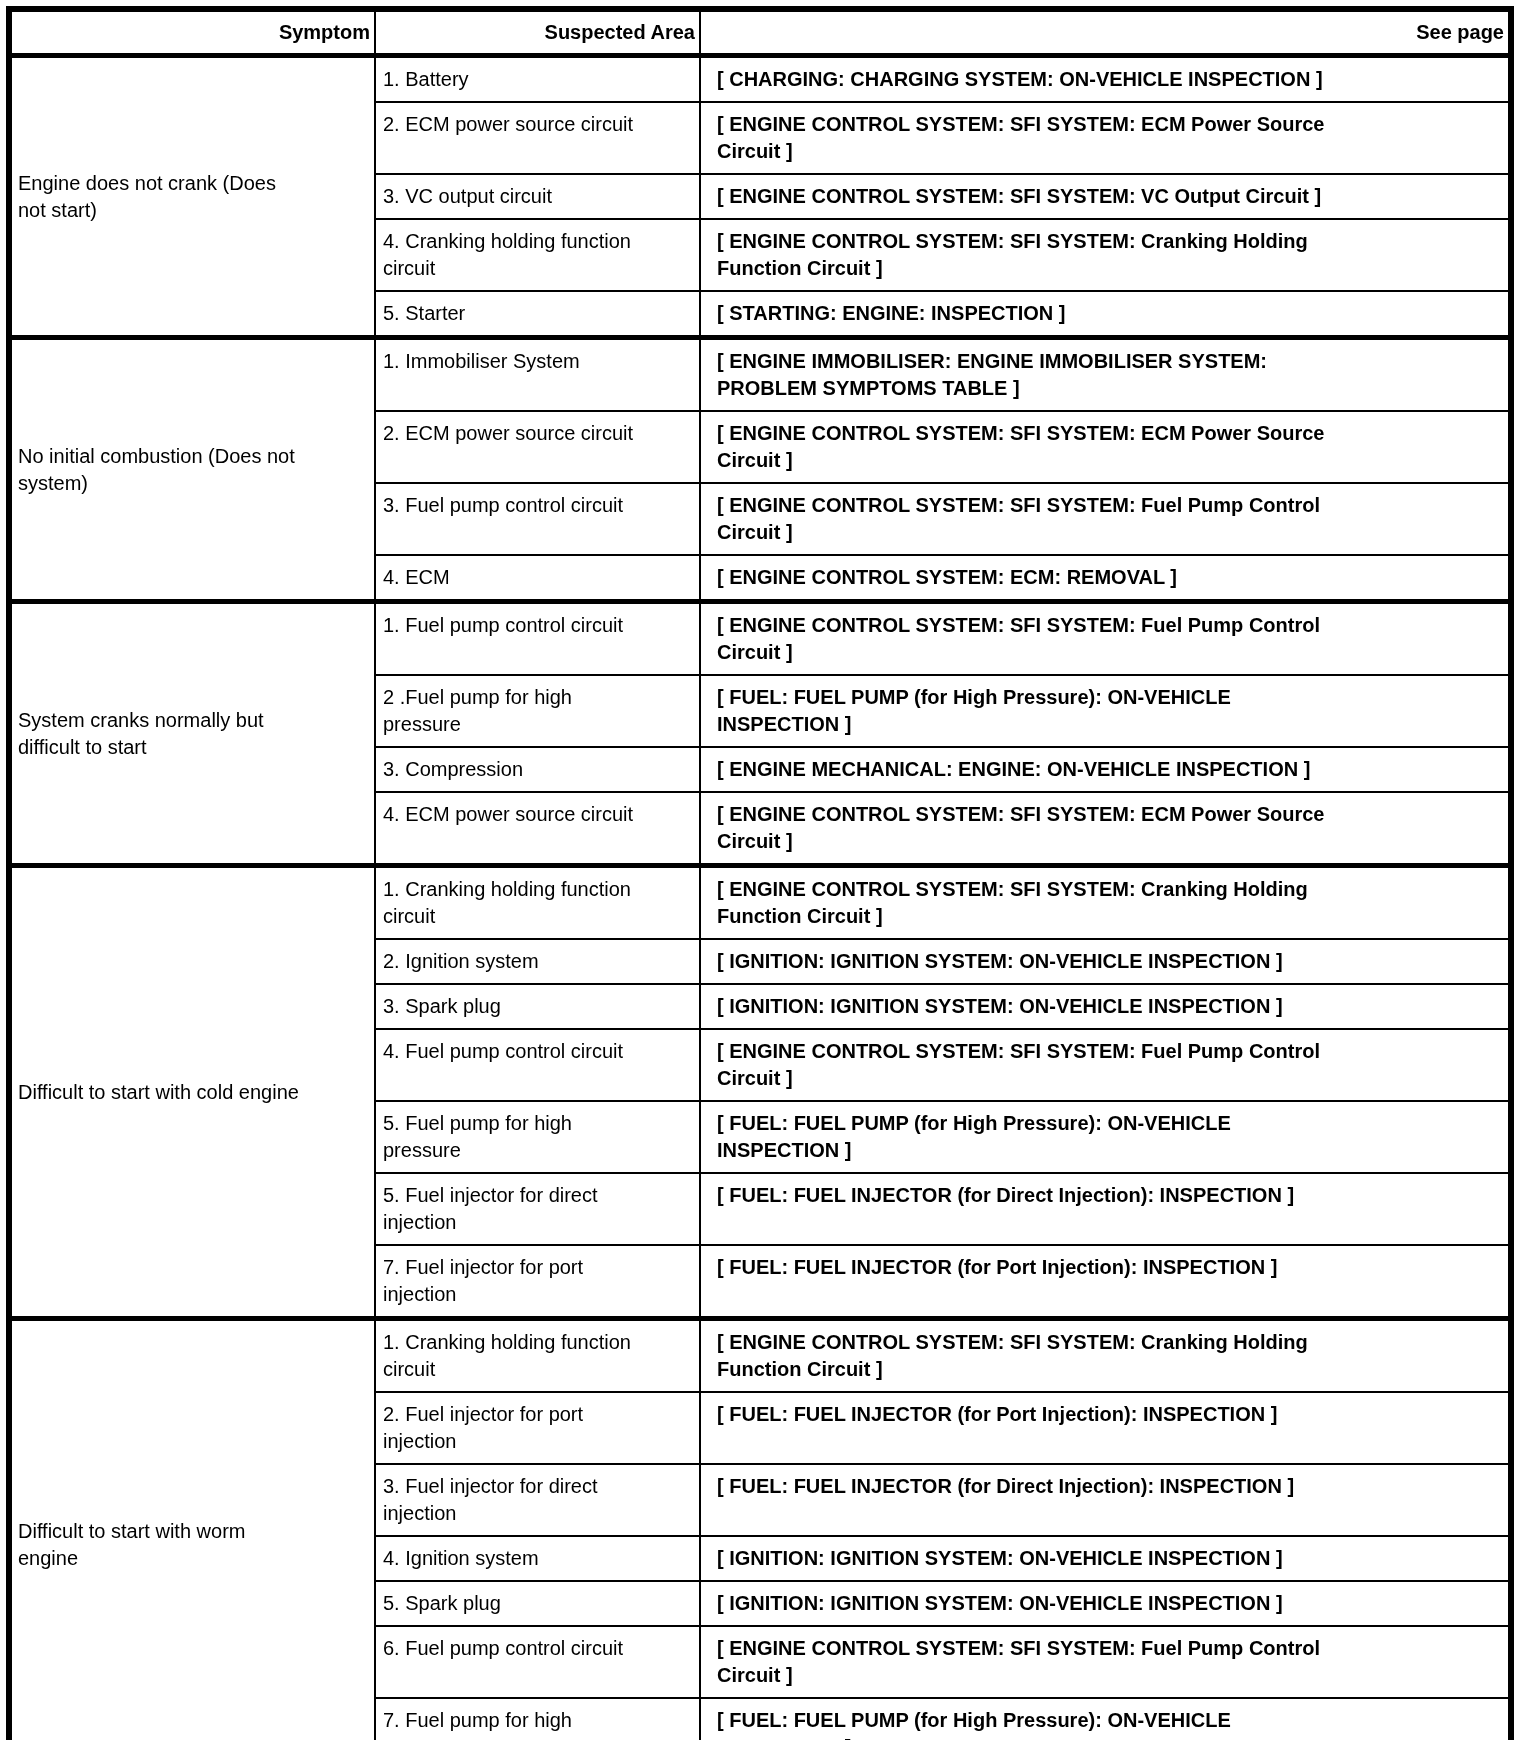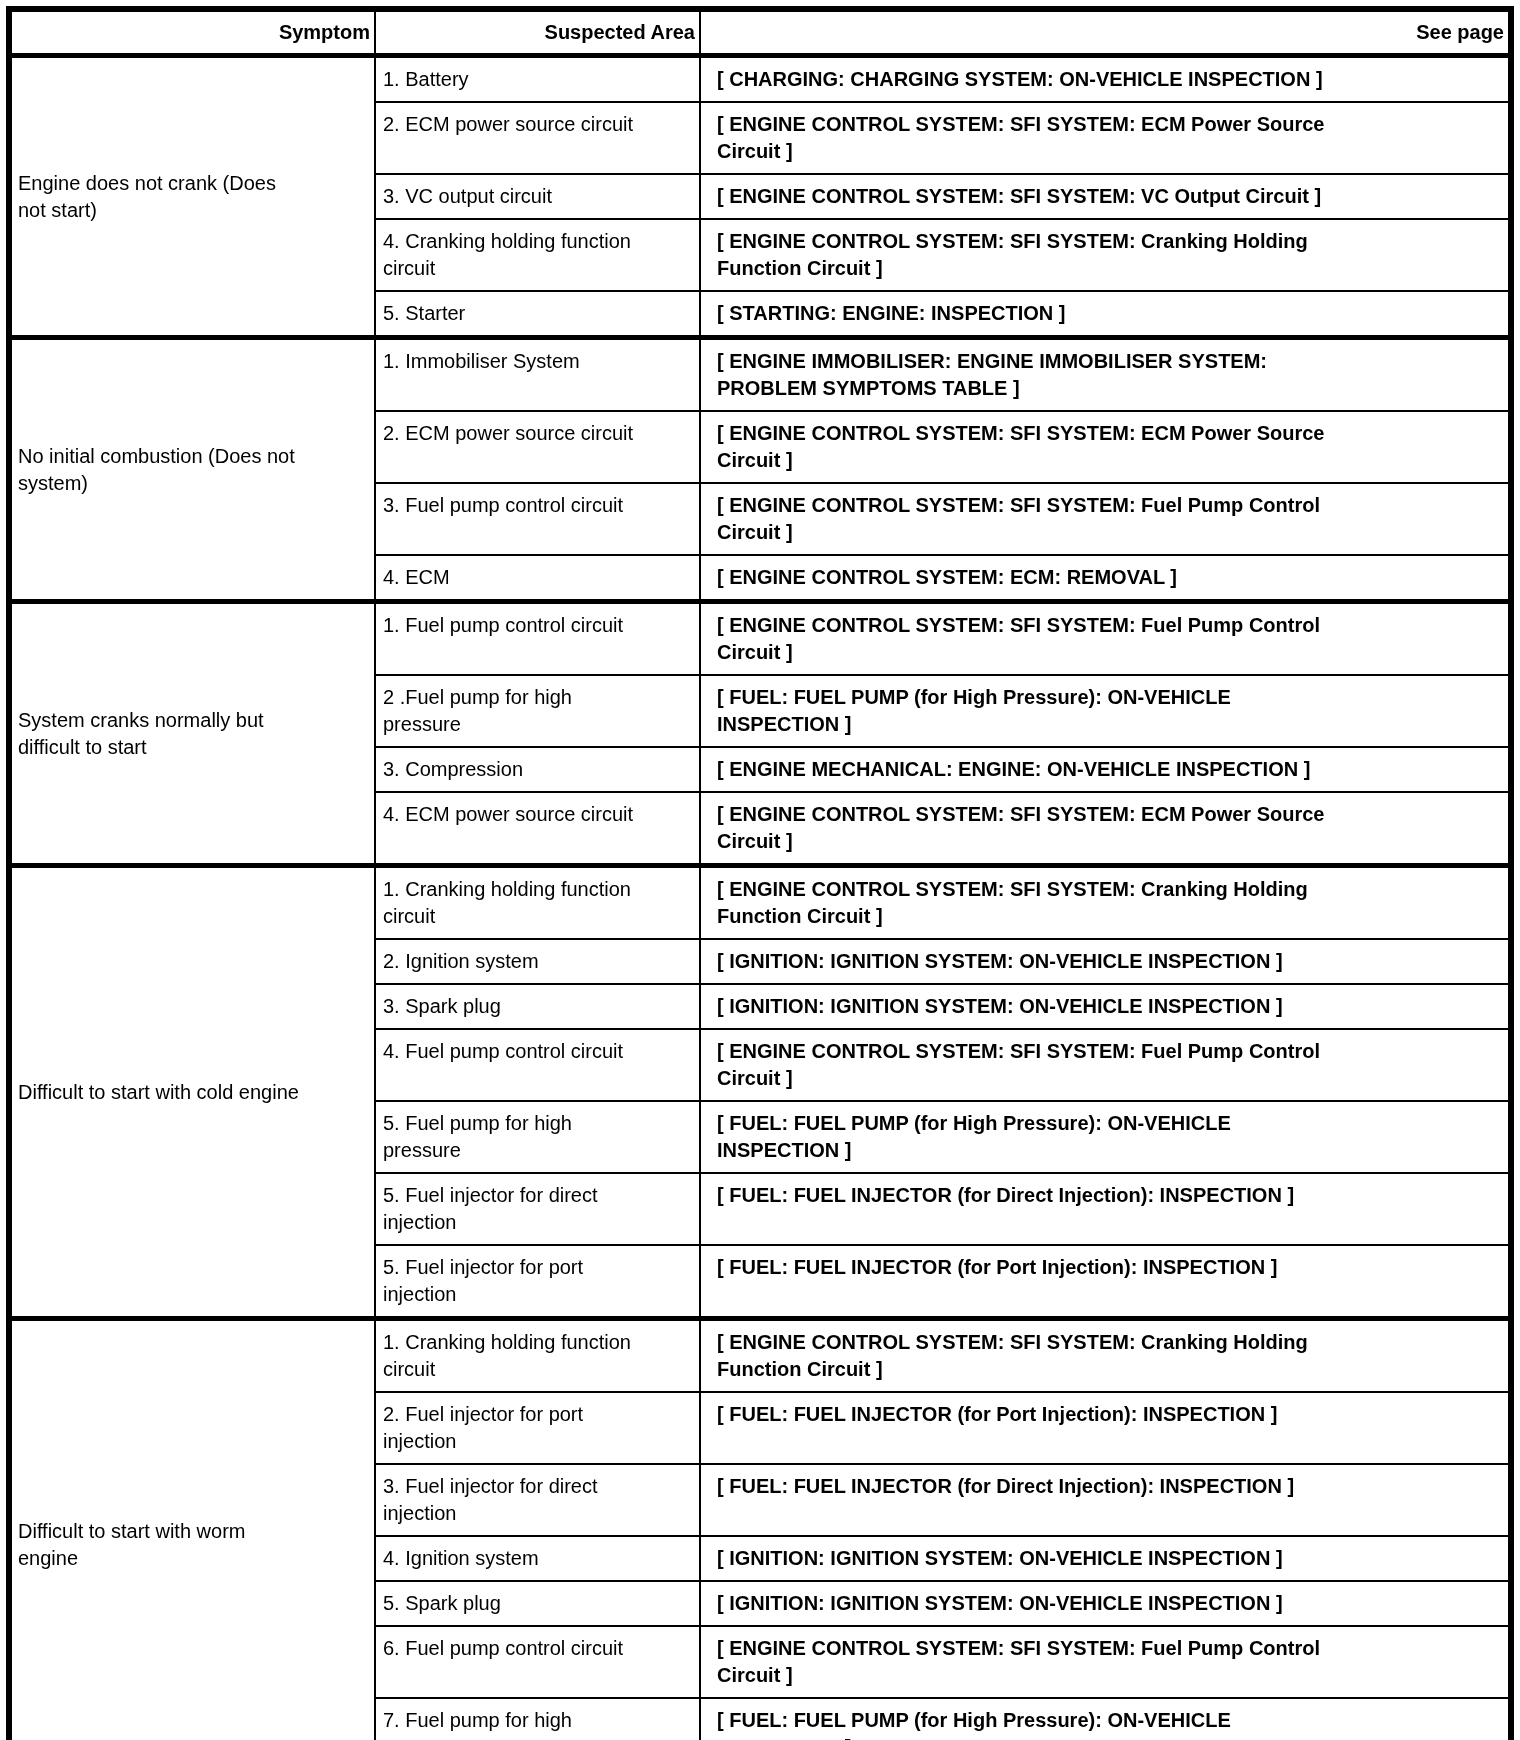--- a/index.html
+++ b/index.html
@@ -174,21 +174,21 @@
 pressure</td>
           <td class="page-cell">[ FUEL: FUEL PUMP (for High Pressure): ON-VEHICLE
 INSPECTION ]</td>
         </tr>
         <tr>
           <td class="area-cell">5. Fuel injector for direct
 injection</td>
           <td class="page-cell">[ FUEL: FUEL INJECTOR (for Direct Injection): INSPECTION ]</td>
         </tr>
         <tr>
-          <td class="area-cell">5. Fuel injector for port
+          <td class="area-cell">7. Fuel injector for port
 injection</td>
           <td class="page-cell">[ FUEL: FUEL INJECTOR (for Port Injection): INSPECTION ]</td>
         </tr>
         <tr class="group-start">
           <td class="symptom-cell" rowspan="7">Difficult to start with worm
 engine</td>
           <td class="area-cell">1. Cranking holding function
 circuit</td>
           <td class="page-cell">[ ENGINE CONTROL SYSTEM: SFI SYSTEM: Cranking Holding
 Function Circuit ]</td>

